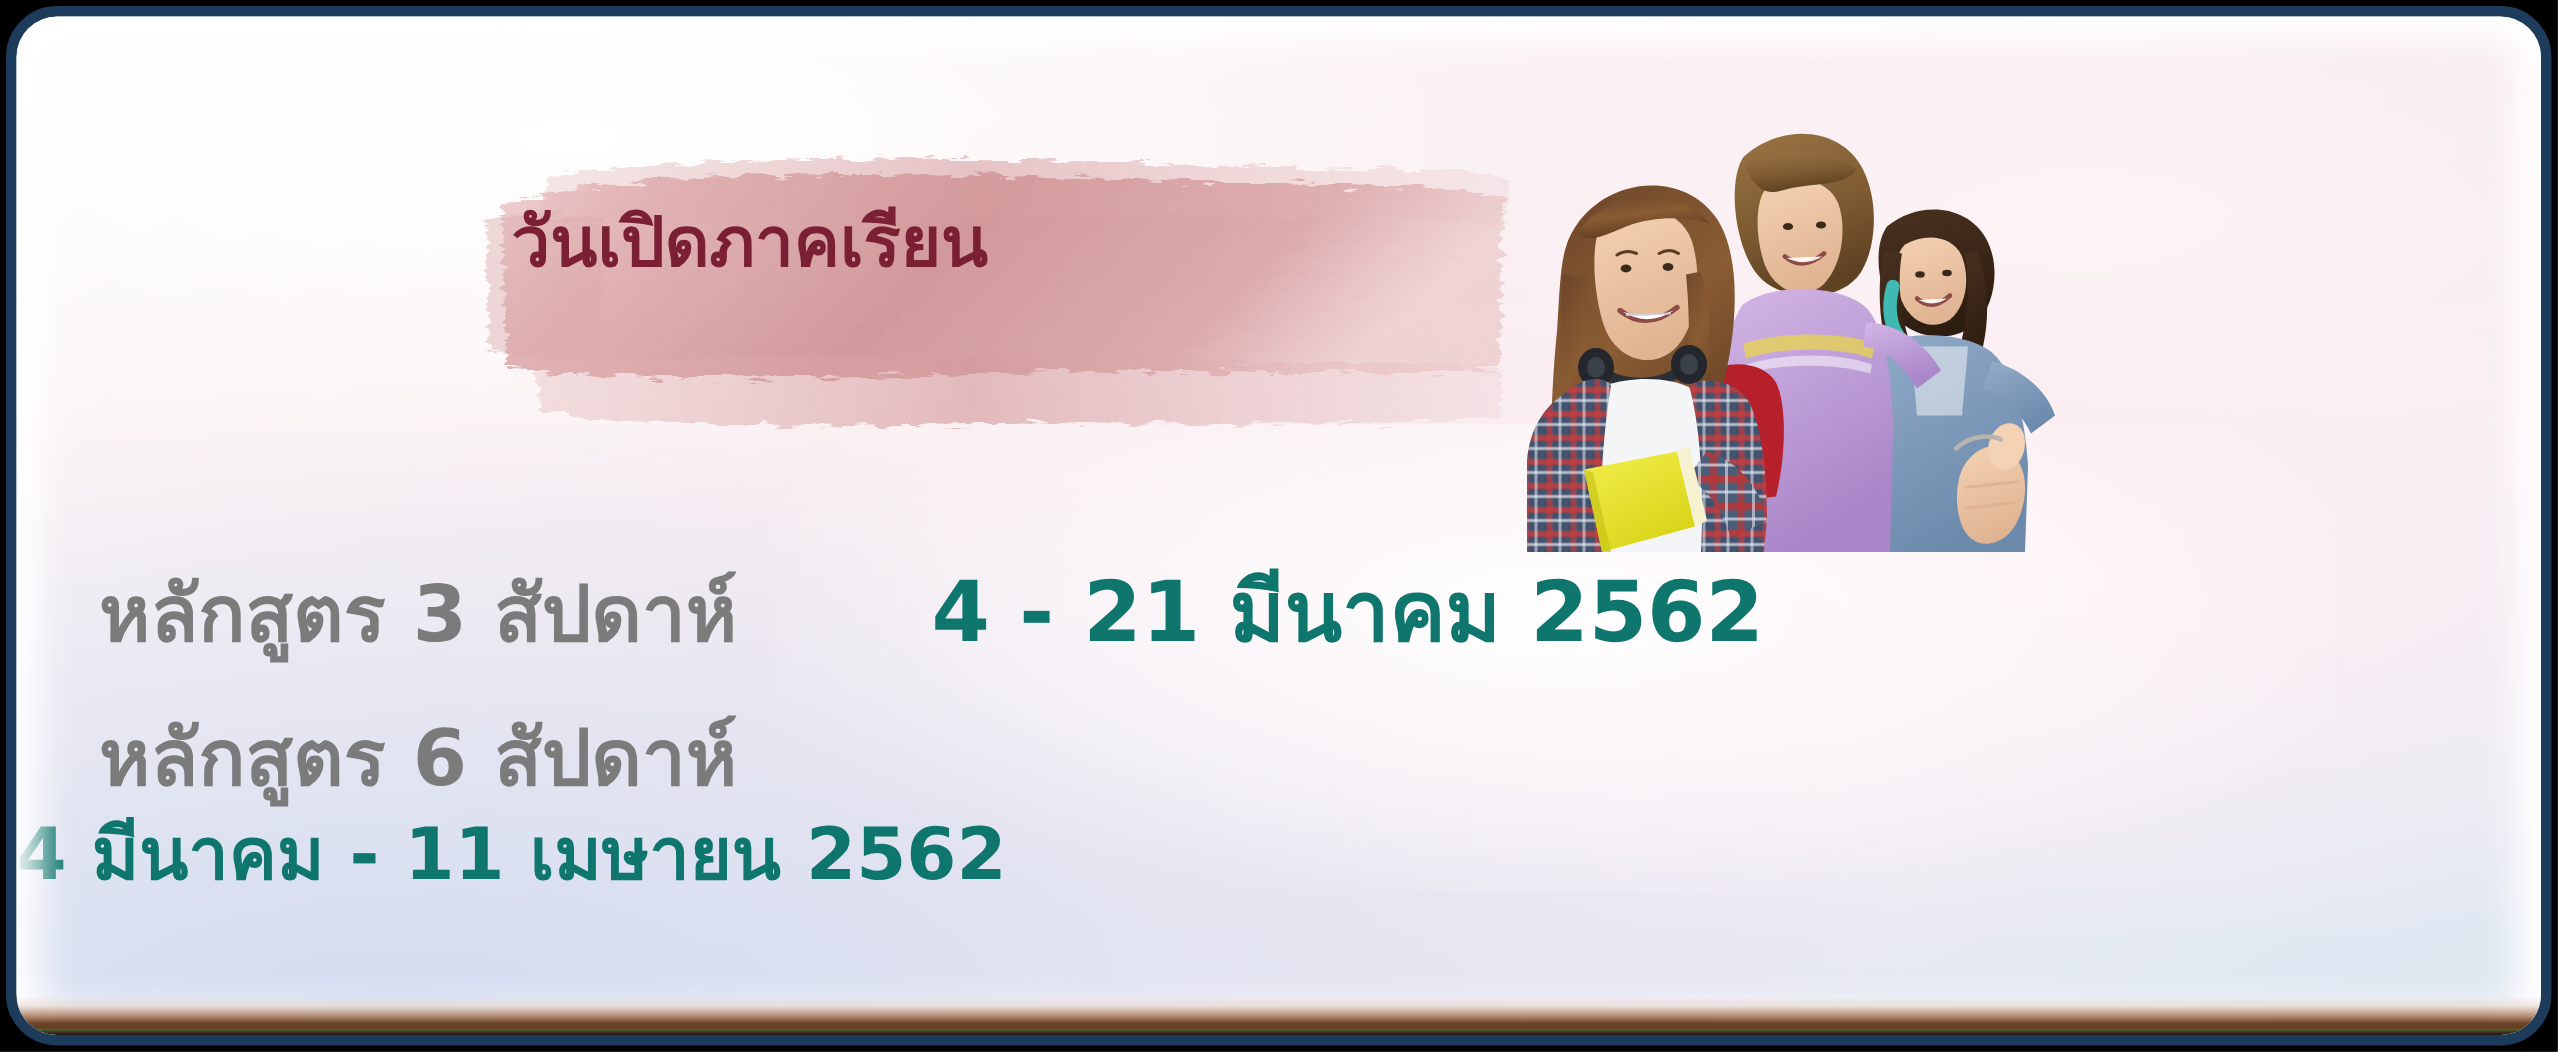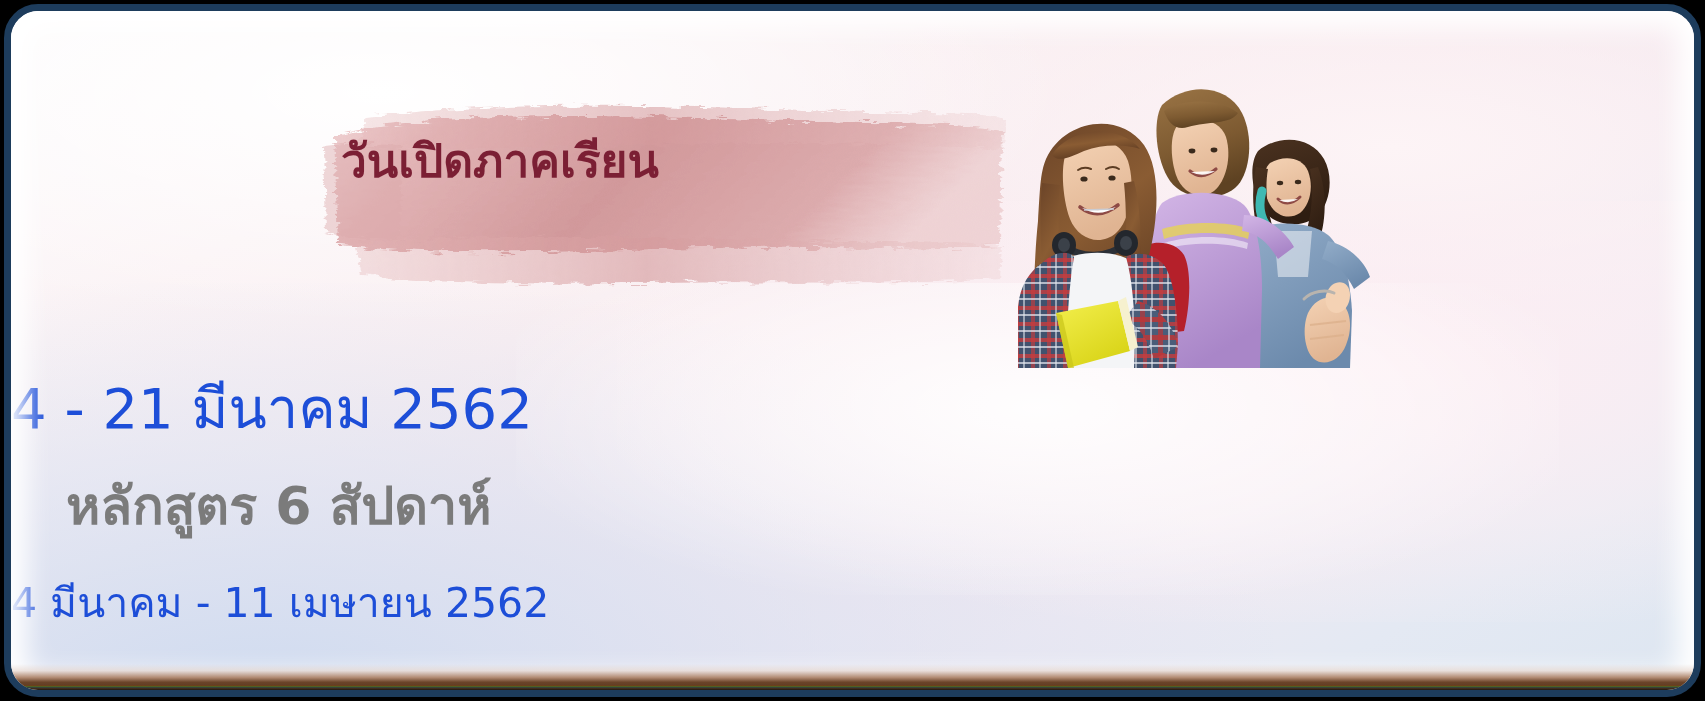--- a/index.html
+++ b/index.html
@@ -177,26 +177,26 @@
     font-size: 52px;
     font-weight: bold;
     color: #7b7b7b;
     white-space: nowrap;
     text-align: left;
     line-height: 1.28;
   }
   .date-value {
     font-family: "DejaVu Sans", "Liberation Sans", sans-serif;
     font-size: 56px;
-    font-weight: normal;
-    color: #1d4ed8;
+    font-weight: bold;
+    color: #0f766e;
     white-space: nowrap;
     line-height: 1.28;
   }
-  .row-2 .date-value { font-size: 41px; margin-top: 37px; }
+  .row-2 .date-value { font-size: 48px; }
 </style>
 </head>
 <body>
 
 <div class="banner-frame">
   <div class="banner-border">
 
     <div class="bg-canvas">
       <div class="bg-base"></div>
       <div class="bg-blue-wash"></div>
@@ -375,20 +375,21 @@
         <path d="M298,262 L334,258" stroke="#dcb08c" stroke-width="2" fill="none" opacity="0.8"></path>
         <path d="M298,276 L332,272" stroke="#dcb08c" stroke-width="2" fill="none" opacity="0.8"></path>
 
         <path d="M292,236 C300,228 314,226 322,230" stroke="#b9b4ae" stroke-width="3" fill="none" stroke-linecap="round"></path>
       </g>
     </svg>
 
     <div class="rows">
 
       <div class="info-row row-1">
+        <div class="course-label">หลักสูตร 3 สัปดาห์</div>
         <div class="date-value">4 - 21 มีนาคม 2562</div>
       </div>
 
       <div class="info-row row-2">
         <div class="course-label">หลักสูตร 6 สัปดาห์</div>
         <div class="date-value">4 มีนาคม - 11 เมษายน 2562</div>
       </div>
 
     </div>
 

